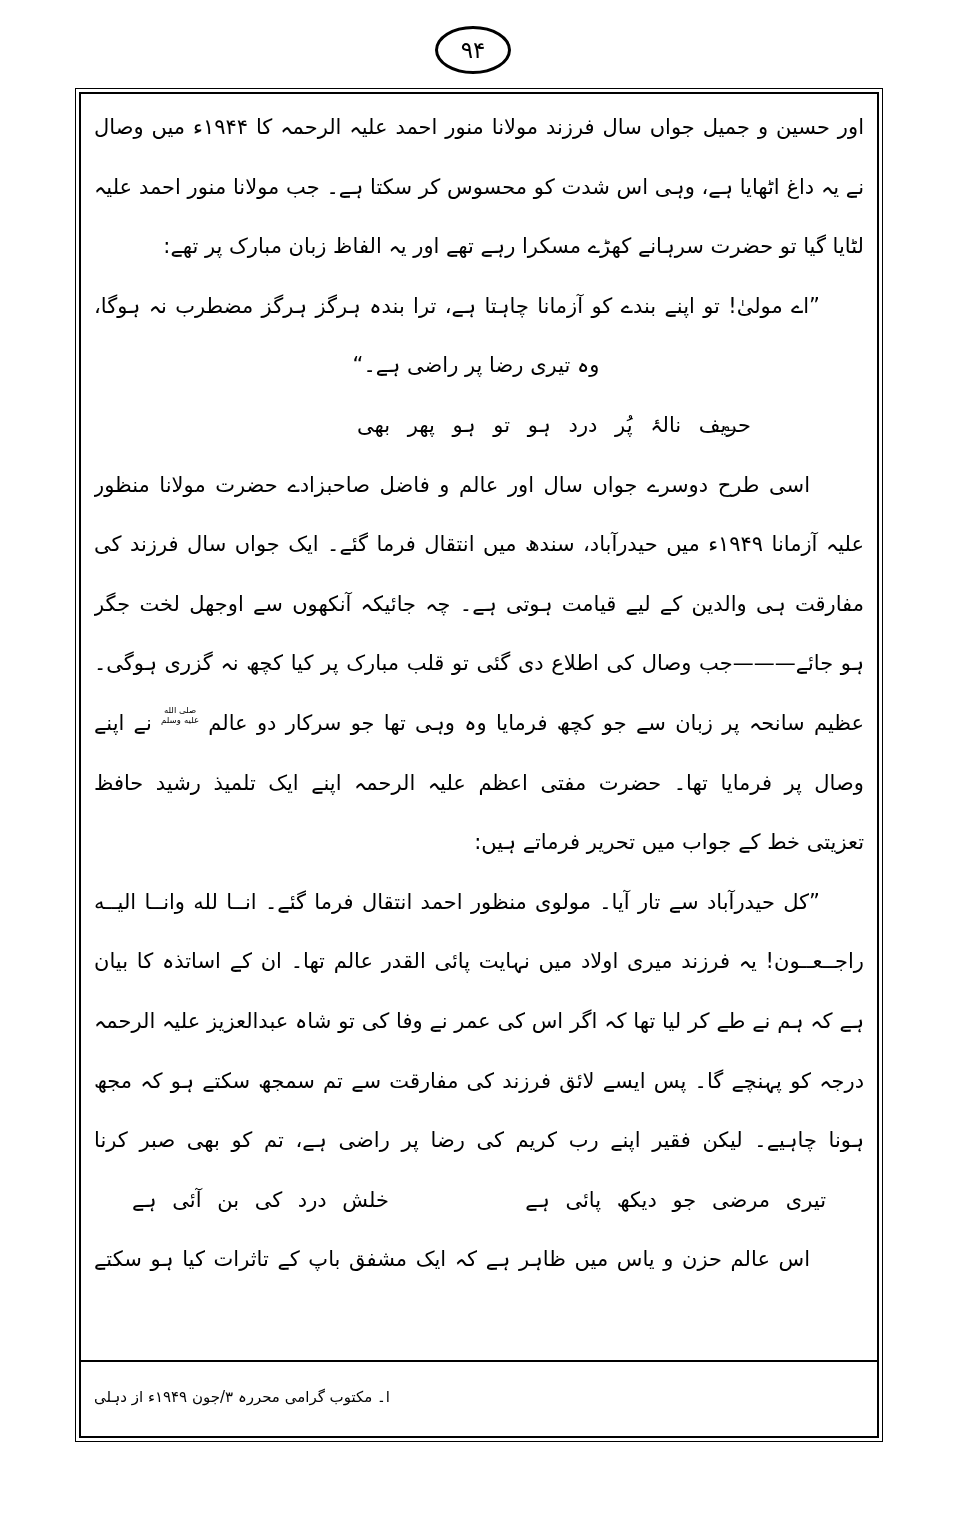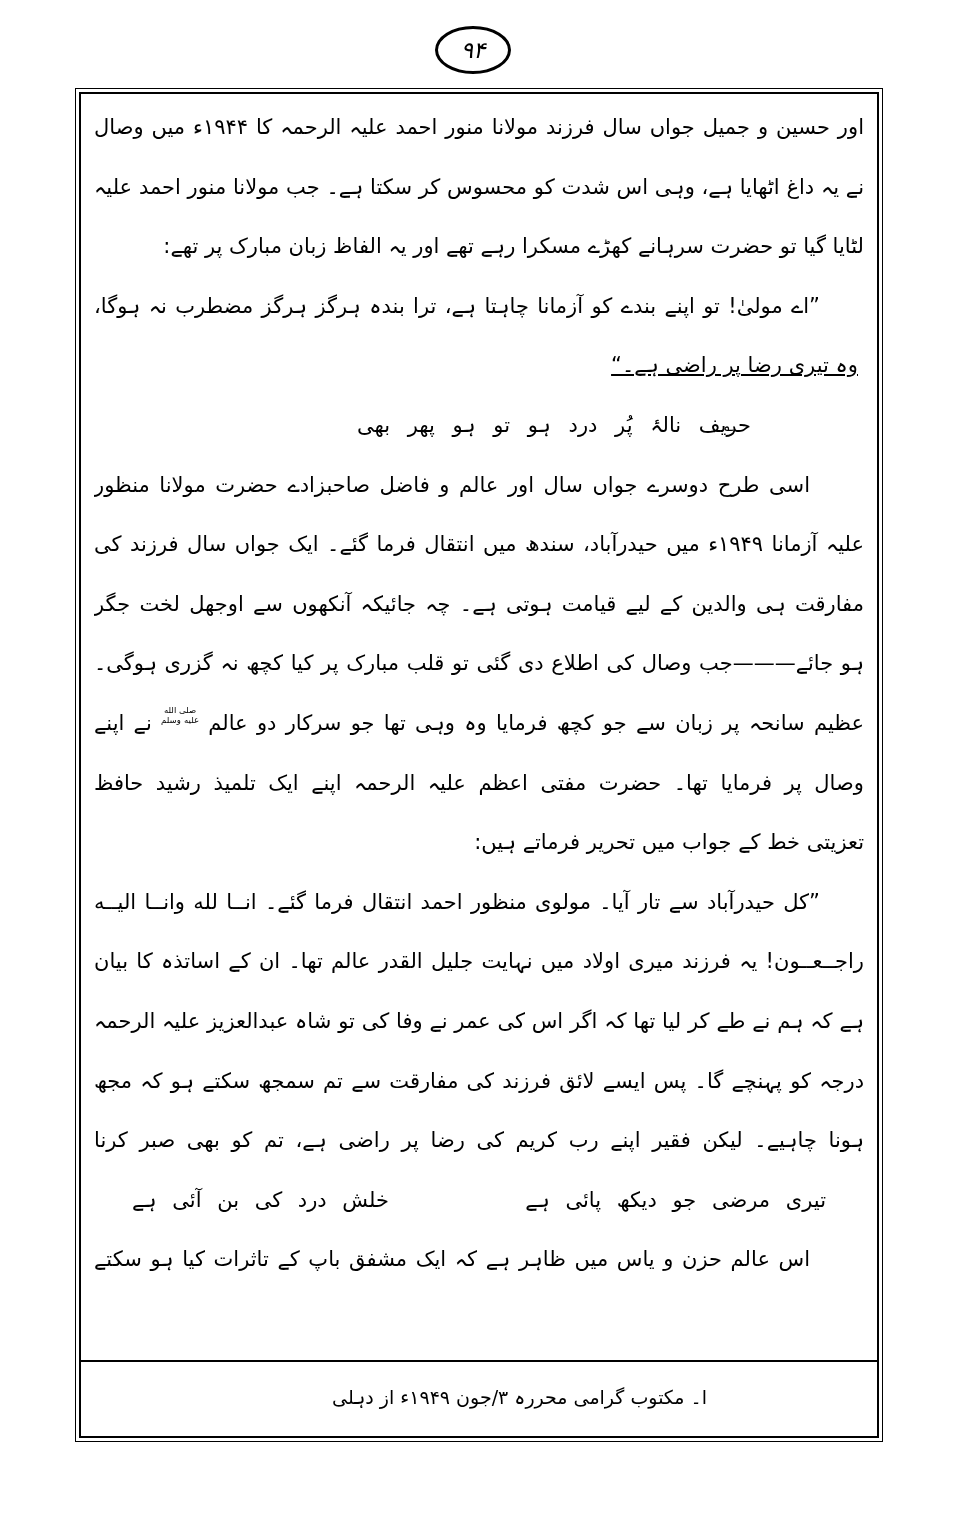--- a/index.html
+++ b/index.html
@@ -7,57 +7,57 @@
     width:960px;height:1528px;position:relative;
     background:#ffffff;color:#000;
     font-family:"DejaVu Sans", sans-serif;
     overflow:hidden;
   }
   
   .badge{
     position:absolute;left:435px;top:26px;width:76px;height:48px;
     border:3px solid #000;border-radius:50%;
     display:flex;align-items:center;justify-content:center;
-    box-sizing:border-box;background:#fff;font-style:italic;
+    box-sizing:border-box;background:#fff;
   }
   .badge .num{font-size:23px;line-height:1;direction:rtl;}
   
   .frame{
     position:absolute;left:79px;top:92px;width:800px;height:1346px;
     border:2px solid #000;outline:1px solid #000;outline-offset:3px;
     box-sizing:border-box;background:#fff;direction:rtl;
   }
   .textarea{position:absolute;top:4px;left:13px;right:13px;direction:rtl;}
   .line{
     height:59.6px;line-height:59.6px;font-size:21px;
     text-align:justify;overflow:hidden;white-space:nowrap;
   }
   .line.full{text-align-last:justify;white-space:normal;}
   .line.indent{padding-right:54px;}
   .line.qindent{padding-right:44px;}
-  .line.qend{padding-right:6px;text-align:right;text-decoration:underline;}
+  .line.qend{padding-right:6px;text-align:center;}
   .line.endline{text-align:right;}
   
   .couplet-line{position:relative;height:59.6px;line-height:59.6px;font-size:21px;overflow:hidden;}
   .couplet-line .vtext{display:block;text-align:center;word-spacing:11px;}
   .couplet-line.c1a .vtext{padding-left:150px;}
   .verse-marker{position:absolute;right:130px;top:0;font-size:17px;}
   .hemis{display:flex;justify-content:space-between;padding:0 38px;height:59.6px;line-height:59.6px;font-size:21px;word-spacing:9px;overflow:hidden;}
   
   .year{text-decoration-thickness:1.5px;text-underline-offset:6px;}
   
   .durood{
     display:inline-block;width:38px;font-size:8.5px;line-height:9.5px;
     white-space:normal;text-align:center;vertical-align:7px;
   }
   
   .fsep{position:absolute;left:0;right:0;bottom:74px;height:2px;background:#000;}
   .footnote{
     position:absolute;left:0;right:0;bottom:24px;height:30px;line-height:30px;
-    font-size:19px;text-align:right;padding-left:13px;padding-right:170px;
+    font-size:15px;text-align:left;padding-left:13px;padding-right:170px;
     direction:rtl;box-sizing:border-box;overflow:hidden;
   }
 </style>
 </head>
 <body>
 
 <div class="badge">
   <span class="num">۹۴</span>
 </div>
 
@@ -84,21 +84,21 @@
     </div>
     <div class="line full">مفارقت ہی والدین کے لیے قیامت ہوتی ہے۔ چہ جائیکہ آنکھوں سے اوجھل لخت جگر اللہ کو پیارا</div>
     <div class="line full">ہو جائے———جب وصال کی اطلاع دی گئی تو قلب مبارک پر کیا کچھ نہ گزری ہوگی۔ لیکن اس</div>
     <div class="line full">
       <span>عظیم سانحہ پر زبان سے جو کچھ فرمایا وہ وہی تھا جو سرکار دو عالم </span><span class="durood">صلى الله عليه وسلم</span><span> نے اپنے فرزند عزیز کے</span>
     </div>
     <div class="line full">وصال پر فرمایا تھا۔ حضرت مفتی اعظم علیہ الرحمہ اپنے ایک تلمیذ رشید حافظ عبدالسمیع مرحوم کے</div>
     <div class="line endline">تعزیتی خط کے جواب میں تحریر فرماتے ہیں:</div>
 
     <div class="line full qindent">”کل حیدرآباد سے تار آیا۔ مولوی منظور احمد انتقال فرما گئے۔ انــا لله وانــا الیــه</div>
-    <div class="line full">راجــعــون! یہ فرزند میری اولاد میں نہایت جلیل القدر عالم تھا۔ ان کے اساتذہ کا بیان</div>
+    <div class="line full">راجــعــون! یہ فرزند میری اولاد میں نہایت پائی القدر عالم تھا۔ ان کے اساتذہ کا بیان</div>
     <div class="line full">ہے کہ ہم نے طے کر لیا تھا کہ اگر اس کی عمر نے وفا کی تو شاہ عبدالعزیز علیہ الرحمہ کے</div>
     <div class="line full">درجہ کو پہنچے گا۔ پس ایسے لائق فرزند کی مفارقت سے تم سمجھ سکتے ہو کہ مجھ کو کس قدر الم</div>
     <div class="line full">
       <span>ہونا چاہیے۔ لیکن فقیر اپنے رب کریم کی رضا پر راضی ہے، تم کو بھی صبر کرنا چاہیے۔“ </span>
     </div>
 
     <div class="hemis">
       <span>تیری مرضی جو دیکھ پائی ہے</span>
       <span>خلش درد کی بن آئی ہے</span>
     </div>

